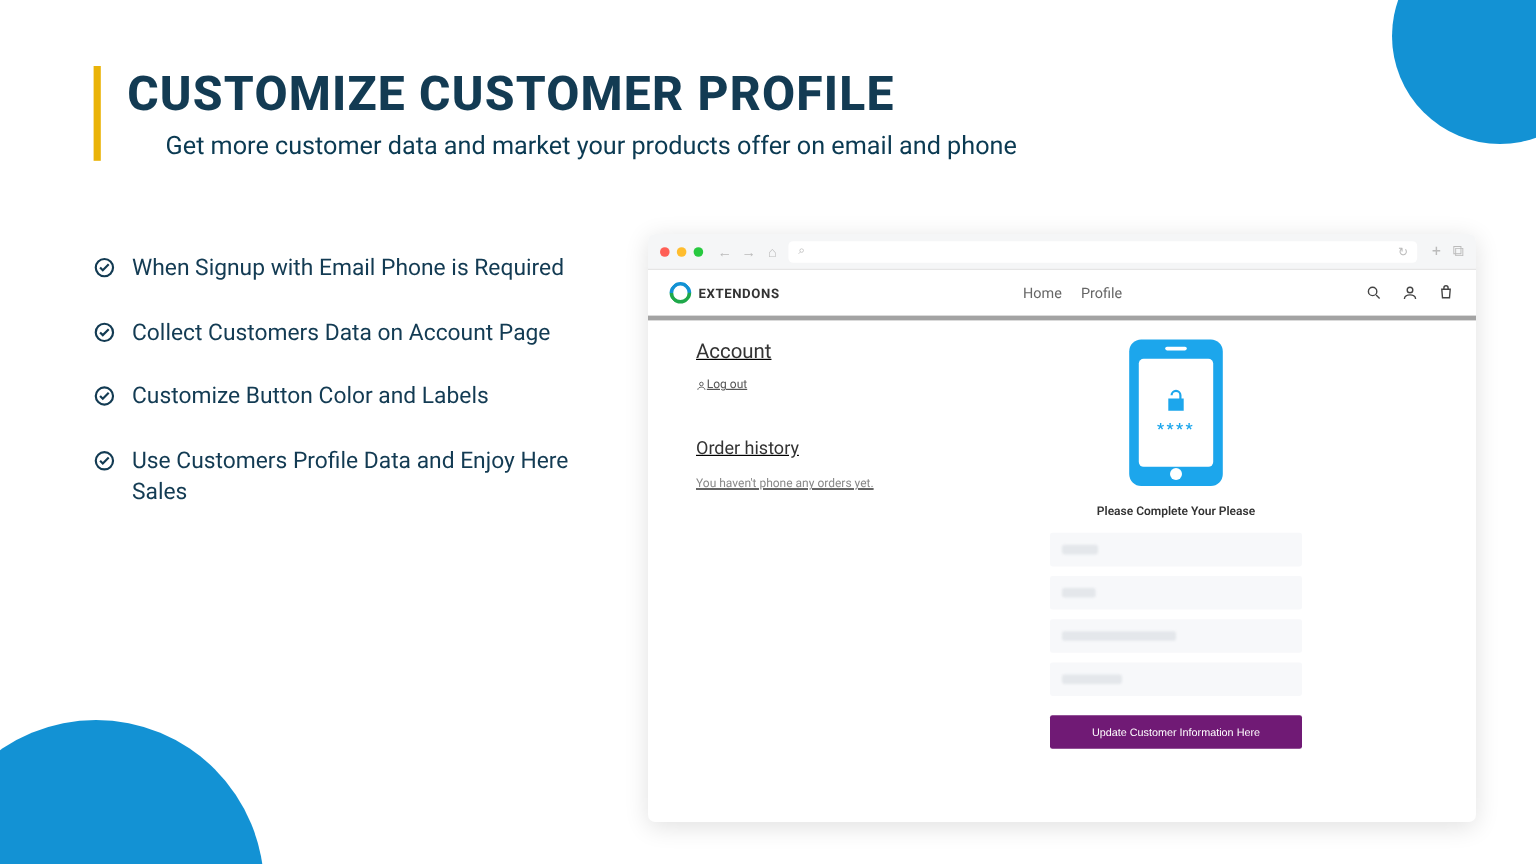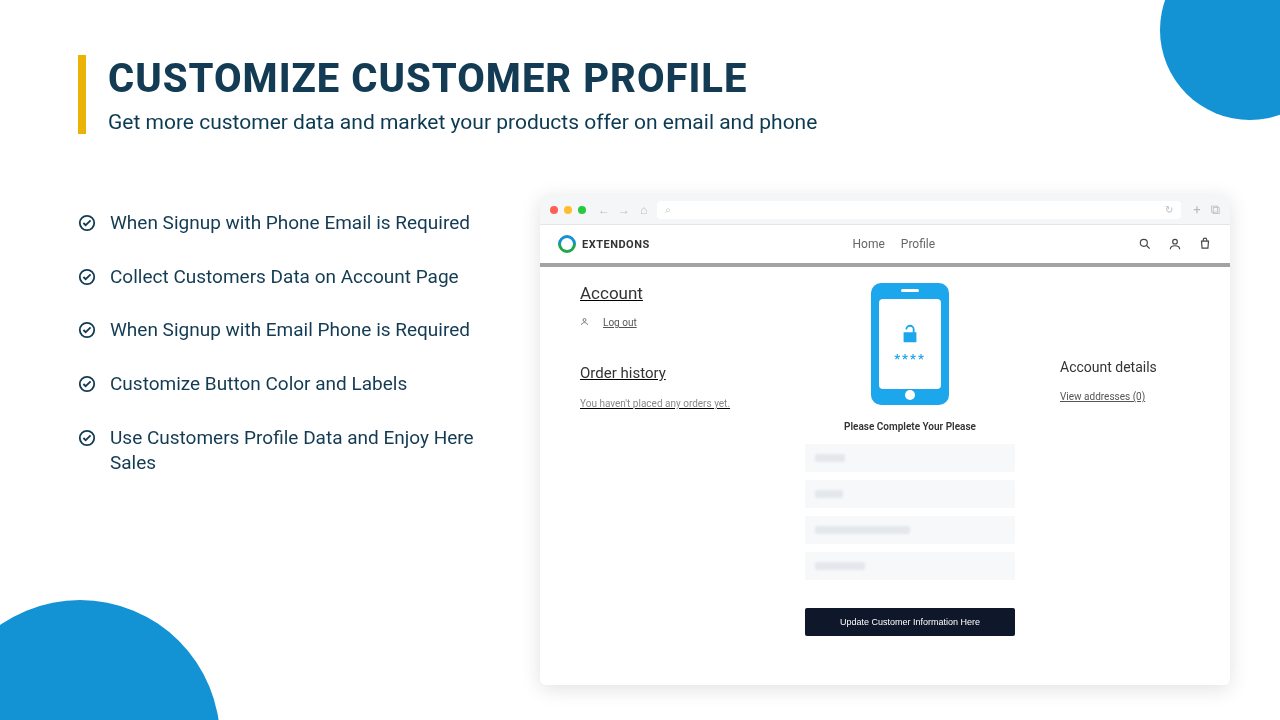--- a/index.html
+++ b/index.html
@@ -28,35 +28,36 @@
   height: 280px;
   background: #1392d4;
   border-radius: 50%;
 }
 .header-block {
   position: absolute;
   top: 55px;
   left: 78px;
 }
 .header-bar {
-  border-left: 8px solid #eab308;
+  border-left: 6px solid #eab308;
   padding-left: 22px;
 }
 .main-title {
   font-size: 40px;
   font-weight: 800;
   letter-spacing: 1px;
   color: #133b53;
   text-transform: uppercase;
 }
 .sub-title {
   font-size: 21px;
   color: #0b3a52;
   margin-top: 8px;
   font-weight: 400;
+  margin-left: 32px;
 }
 .bullets {
   position: absolute;
   top: 210px;
   left: 78px;
   width: 410px;
 }
 .bullet {
   display: flex;
   align-items: flex-start;
@@ -138,22 +139,22 @@
   padding: 16px 30px 0 40px;
   height: calc(100% - 72px);
 }
 .left-col { width: 180px; text-decoration: underline; }
 .acct-title { font-size: 17px; color: #333; margin-bottom: 8px; }
 .logout {
   font-size: 10px;
   color: #555;
   text-decoration: underline;
   display: inline-flex;
-  align-items: flex-start;
-  gap: 14px;
+  align-items: flex-end;
+  gap: 0;
 }
 .order-h { font-size: 15px; color: #333; margin-top: 34px; margin-bottom: 16px; }
 .order-empty { font-size: 10px; color: #888; }
 .center-col {
   flex: 1;
   display: flex;
   flex-direction: column;
   align-items: center;
   padding-top: 0;
 }
@@ -216,27 +217,27 @@
   border-radius: 2px;
   filter: blur(1px);
 }
 .form-field.w1::before { width: 30px; }
 .form-field.w2::before { width: 28px; }
 .form-field.w3::before { width: 95px; }
 .form-field.w4::before { width: 50px; }
 .submit-btn {
   width: 210px;
   height: 28px;
-  background: #0f172a;
+  background: #701a75;
   color: #fff;
   font-size: 9px;
   border: none;
   border-radius: 2px;
   cursor: pointer;
-  margin-top: 20px;
+  margin-top: 8px;
 }
 .right-col { width: 140px; padding-top: 76px; }
 .acct-details { font-size: 14px; color: #333; margin-bottom: 10px; }
 .view-addr { font-size: 10px; color: #555; text-decoration: underline; }
 </style>
 </head>
 <body>
 
 <div class="corner-tr"></div>
 <div class="corner-bl"></div>
@@ -247,35 +248,28 @@
     <div class="sub-title">Get more customer data and market your products offer on email and phone</div>
   </div>
 </div>
 
 <div class="bullets">
   <div class="bullet">
     <svg class="bullet-icon" viewBox="0 0 20 20">
         <circle cx="10" cy="10" r="8" fill="none" stroke="#133b53" stroke-width="2"></circle>
         <path d="M6 10l2.5 2.5L14 7" fill="none" stroke="#133b53" stroke-width="2"></path>
       </svg>
-    <span>When Signup with Phone Email is Required</span>
+    <span>When Signup with Email Phone is Required</span>
   </div>
   <div class="bullet">
     <svg class="bullet-icon" viewBox="0 0 20 20">
         <circle cx="10" cy="10" r="8" fill="none" stroke="#133b53" stroke-width="2"></circle>
         <path d="M6 10l2.5 2.5L14 7" fill="none" stroke="#133b53" stroke-width="2"></path>
       </svg>
     <span>Collect Customers Data on Account Page</span>
-  </div>
-  <div class="bullet">
-    <svg class="bullet-icon" viewBox="0 0 20 20">
-        <circle cx="10" cy="10" r="8" fill="none" stroke="#133b53" stroke-width="2"></circle>
-        <path d="M6 10l2.5 2.5L14 7" fill="none" stroke="#133b53" stroke-width="2"></path>
-      </svg>
-    <span>When Signup with Email Phone is Required</span>
   </div>
   <div class="bullet">
     <svg class="bullet-icon" viewBox="0 0 20 20">
         <circle cx="10" cy="10" r="8" fill="none" stroke="#133b53" stroke-width="2"></circle>
         <path d="M6 10l2.5 2.5L14 7" fill="none" stroke="#133b53" stroke-width="2"></path>
       </svg>
     <span>Customize Button Color and Labels</span>
   </div>
   <div class="bullet">
     <svg class="bullet-icon" viewBox="0 0 20 20">
@@ -337,21 +331,21 @@
     <div class="left-col">
       <div class="acct-title">Account</div>
       <a class="logout">
         <svg width="9" height="9" viewBox="0 0 24 24" fill="none" stroke="currentColor" stroke-width="2">
             <circle cx="12" cy="8" r="4"></circle>
             <path d="M4 21c0-4 4-6 8-6s8 2 8 6"></path>
           </svg>
         <span>Log out</span>
       </a>
       <div class="order-h">Order history</div>
-      <div class="order-empty">You haven't placed any orders yet.</div>
+      <div class="order-empty">You haven't phone any orders yet.</div>
     </div>
 
     <div class="center-col">
       <div class="phone-icon">
         <div class="phone-notch"></div>
         <div class="phone-screen">
           <svg class="lock-ic" width="22" height="22" viewBox="0 0 24 24" fill="currentColor">
               <path d="M17 10V7a5 5 0 00-10 0h2a3 3 0 016 0v3H5v11h14V10h-2z"></path>
             </svg>
           <div class="stars">****</div>
@@ -359,18 +353,14 @@
         <div class="phone-home"></div>
       </div>
       <div class="complete-label">Please Complete Your Please</div>
       <div class="form-field w1"></div>
       <div class="form-field w2"></div>
       <div class="form-field w3"></div>
       <div class="form-field w4"></div>
       <button class="submit-btn">Update Customer Information Here</button>
     </div>
 
-    <div class="right-col">
-      <div class="acct-details">Account details</div>
-      <a class="view-addr">View addresses (0)</a>
-    </div>
   </div>
 </div>
 
 </body></html>

